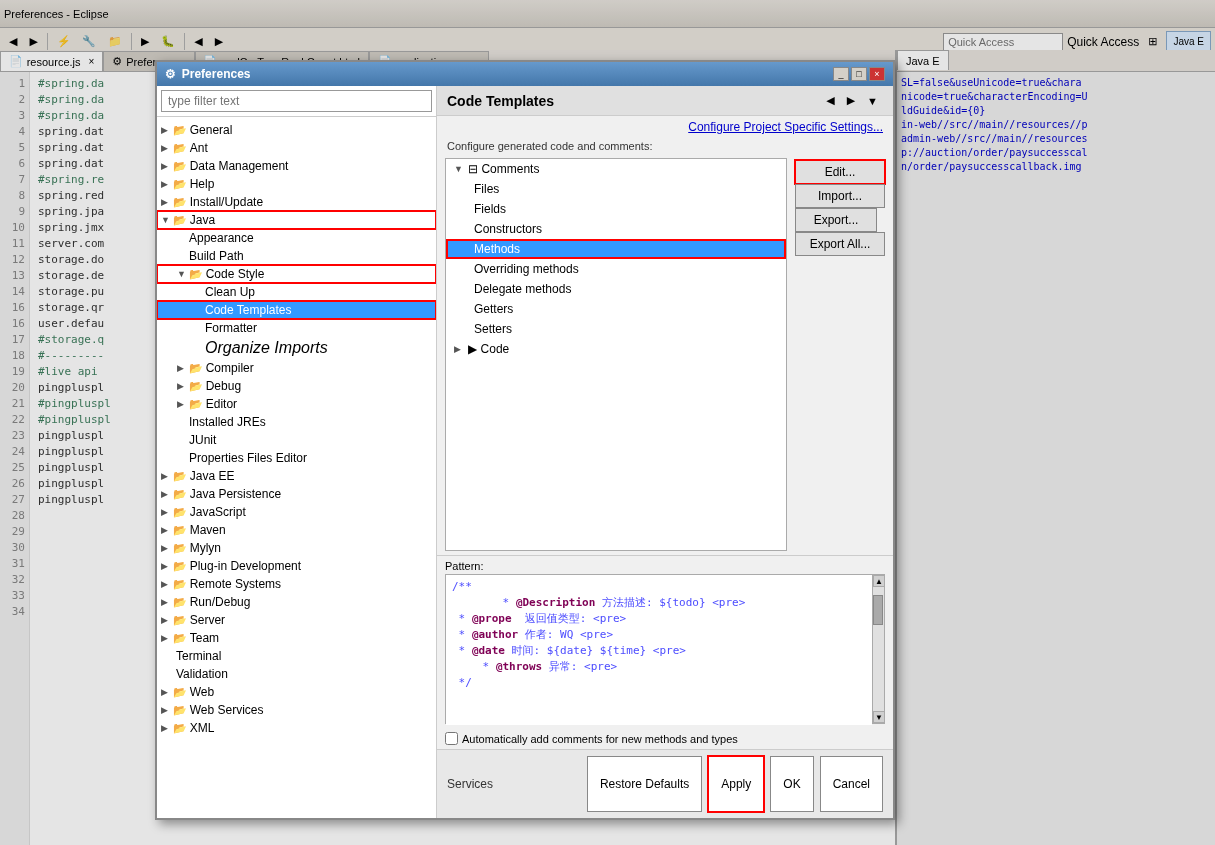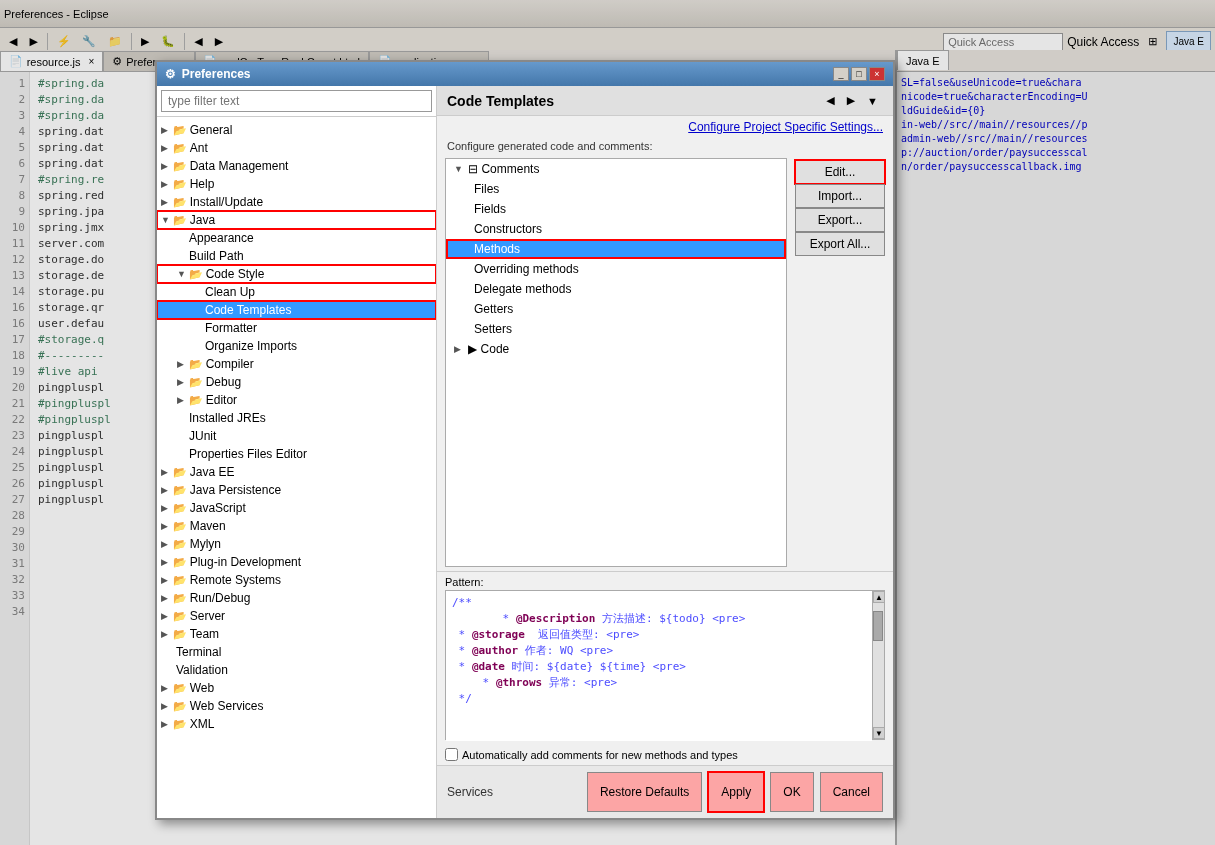--- a/index.html
+++ b/index.html
@@ -337,22 +337,22 @@
     }
     .footer-left {
       display: flex;
       align-items: center;
     }
     .footer-right {
       display: flex;
       gap: 6px;
     }
     .footer-btn {
-      padding: 12px 12px;
-      background: #fca5a5;
+      padding: 20px 12px;
+      background: #ffffff;
       border: 1px solid #888;
       cursor: pointer;
       font-size: 12px;
       text-align: center;
     }
     .footer-btn-highlighted {
       outline: 2px solid red;
       outline-offset: -1px;
     }
     .footer-services {
@@ -611,21 +611,21 @@
             <span>Clean Up</span>
           </div>
           <div style="padding: 2px 4px 2px 36px; cursor: pointer; display: flex; align-items: center; font-size: 12px; white-space: nowrap; background: rgb(51, 153, 255); color: white; outline: red solid 2px; outline-offset: -1px;">
             <span style="width: 12px; font-size: 9px; color: white;"></span>
             <span>Code Templates</span>
           </div>
           <div style="padding: 2px 4px 2px 36px; cursor: pointer; display: flex; align-items: center; font-size: 12px; white-space: nowrap;">
             <span style="width: 12px; font-size: 9px; color: rgb(85, 85, 85);"></span>
             <span>Formatter</span>
           </div>
-          <div style="padding: 2px 4px 2px 36px; cursor: pointer; display: flex; align-items: center; font-size: 12px; white-space: nowrap;">
+          <div style="padding: 2px 4px 2px 36px; cursor: pointer; display: flex; align-items: center; font-size: 16px; white-space: nowrap; font-style: italic;">
             <span style="width: 12px; font-size: 9px; color: rgb(85, 85, 85);"></span>
             <span>Organize Imports</span>
           </div>
           <div style="padding: 2px 4px 2px 20px; cursor: pointer; display: flex; align-items: center; font-size: 12px; white-space: nowrap;">
             <span style="width: 12px; font-size: 9px; color: rgb(85, 85, 85);">▶</span>
             <span style="margin-right: 3px; font-size: 11px;">📂</span>
             <span>Compiler</span>
           </div>
           <div style="padding: 2px 4px 2px 20px; cursor: pointer; display: flex; align-items: center; font-size: 12px; white-space: nowrap;">
             <span style="width: 12px; font-size: 9px; color: rgb(85, 85, 85);">▶</span>
@@ -776,32 +776,32 @@
               <span>Setters</span>
             </div>
             <div style="padding: 3px 8px; cursor: pointer; display: flex; align-items: center; gap: 4px; font-size: 12px;">
               <span style="font-size: 9px; color: rgb(85, 85, 85); width: 10px;">▶</span>
               <span>▶ Code</span>
             </div>
           </div>
         <div class="action-buttons" id="action-buttons">
             <button style="width: 90px; padding: 4px 8px; background: rgb(224, 224, 224); border: 1px solid rgb(136, 136, 136); cursor: pointer; font-size: 12px; text-align: center; outline: red solid 2px; outline-offset: -1px;">Edit...</button>
             <button style="width: 90px; padding: 4px 8px; background: rgb(224, 224, 224); border: 1px solid rgb(136, 136, 136); cursor: pointer; font-size: 12px; text-align: center;">Import...</button>
-            <button style="width: 90px; padding: 4px 16px; background: rgb(224, 224, 224); border: 1px solid rgb(136, 136, 136); cursor: pointer; font-size: 12px; text-align: center;">Export...</button>
+            <button style="width: 82px; padding: 4px 16px; background: rgb(224, 224, 224); border: 1px solid rgb(136, 136, 136); cursor: pointer; font-size: 12px; text-align: center;">Export...</button>
             <button style="width: 90px; padding: 4px 8px; background: rgb(224, 224, 224); border: 1px solid rgb(136, 136, 136); cursor: pointer; font-size: 12px; text-align: center;">Export All...</button>
           </div>
       </div>
 
       <div class="pattern-section">
         <div class="pattern-label">Pattern:</div>
         <div style="display:flex;height:150px;border:1px solid #aaa;">
           <div class="pattern-editor" style="flex:1;border:none;overflow-y:hidden;" id="pattern-editor">
               <div style="white-space: pre; color: rgb(76, 76, 255);">/**</div>
               <div style="white-space: pre; color: rgb(76, 76, 255); margin-left: 44px;"> * <span style="color: rgb(127, 0, 85); font-weight: bold;">@Description</span> 方法描述: ${todo} &lt;pre&gt;</div>
-              <div style="white-space: pre; color: rgb(76, 76, 255);"> * <span style="color: rgb(127, 0, 85); font-weight: bold;">@storage</span>  返回值类型: &lt;pre&gt;</div>
+              <div style="white-space: pre; color: rgb(76, 76, 255);"> * <span style="color: rgb(127, 0, 85); font-weight: bold;">@prope</span>  返回值类型: &lt;pre&gt;</div>
               <div style="white-space: pre; color: rgb(76, 76, 255);"> * <span style="color: rgb(127, 0, 85); font-weight: bold;">@author</span> 作者: WQ &lt;pre&gt;</div>
               <div style="white-space: pre; color: rgb(76, 76, 255);"> * <span style="color: rgb(127, 0, 85); font-weight: bold;">@date</span> 时间: ${date} ${time} &lt;pre&gt;</div>
               <div style="white-space: pre; color: rgb(76, 76, 255); margin-left: 24px;"> * <span style="color: rgb(127, 0, 85); font-weight: bold;">@throws</span> 异常: &lt;pre&gt;</div>
               <div style="white-space: pre; color: rgb(76, 76, 255);"> */</div>
             </div>
           <div class="scrollbar-v">
             <div class="scrollbar-btn">▲</div>
             <div class="scrollbar-thumb"></div>
             <div class="scrollbar-btn" style="position:absolute;bottom:0;">▼</div>
           </div>

